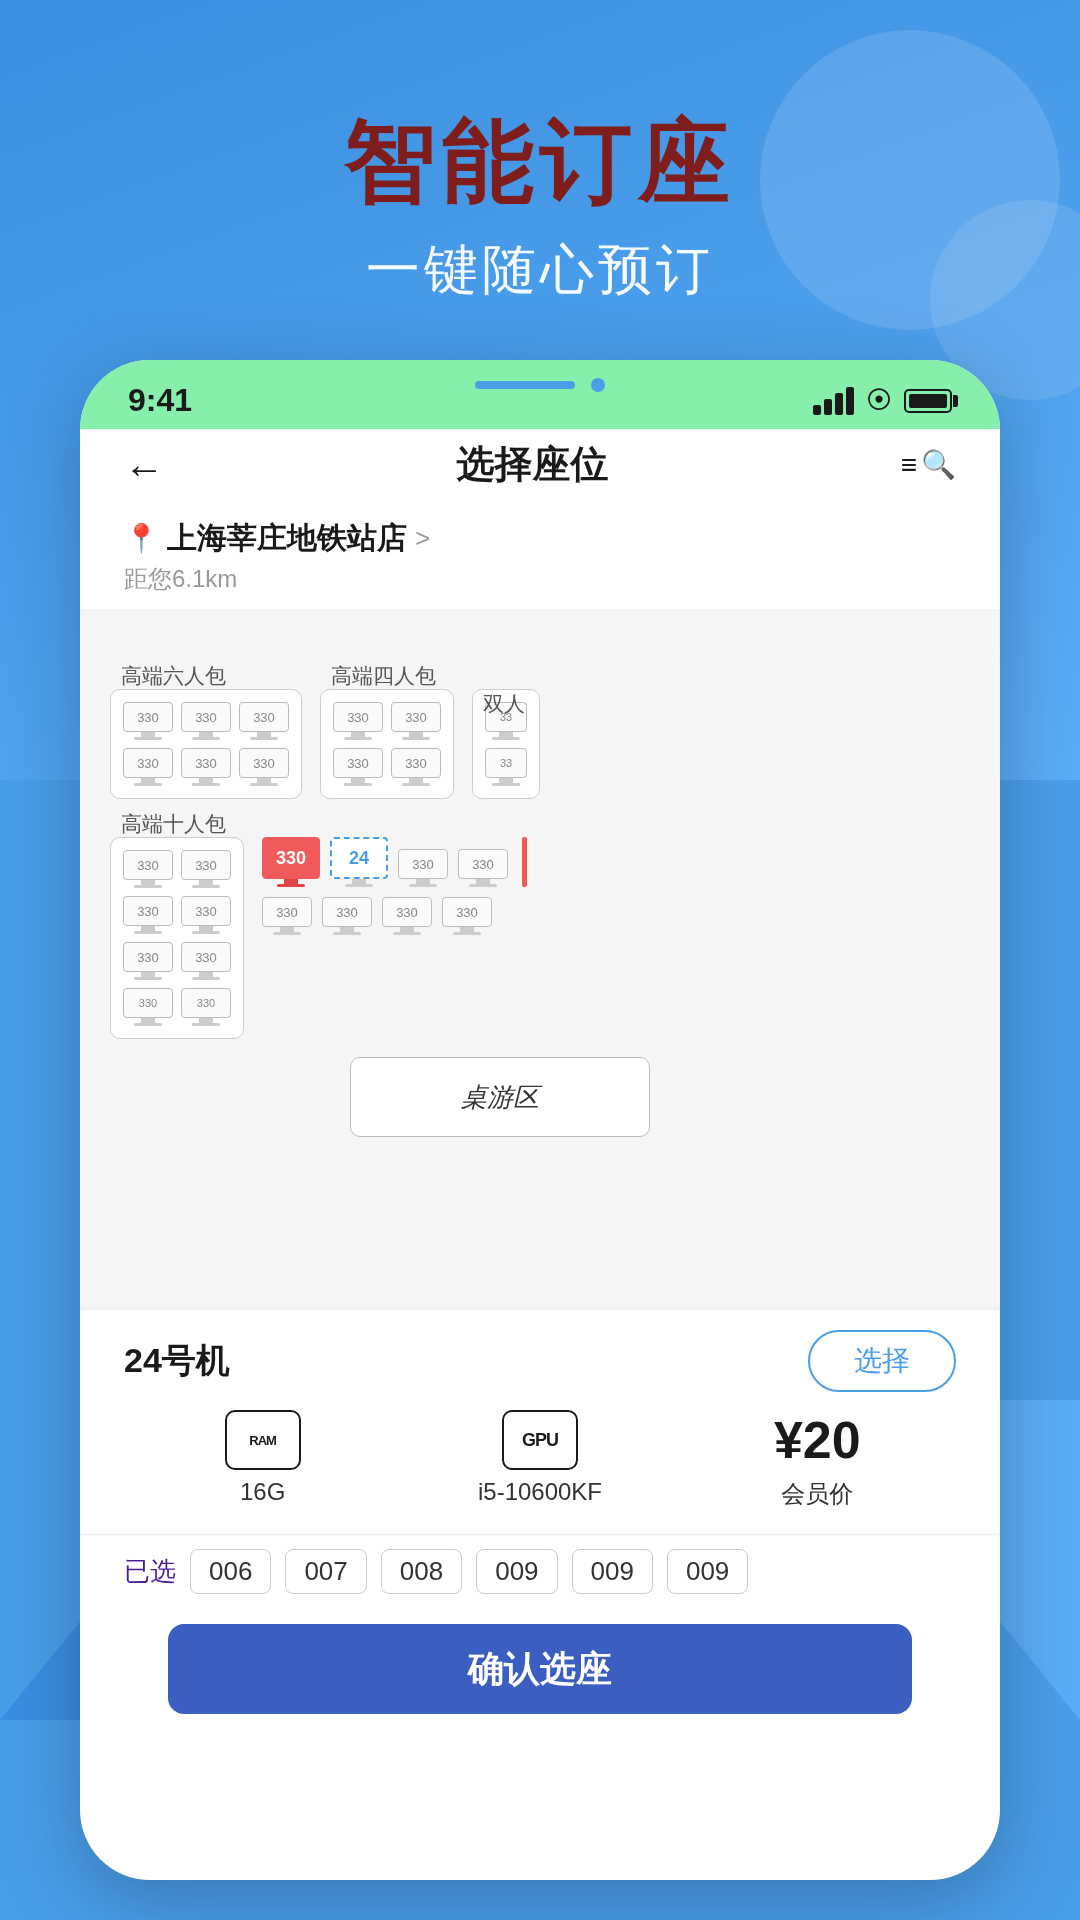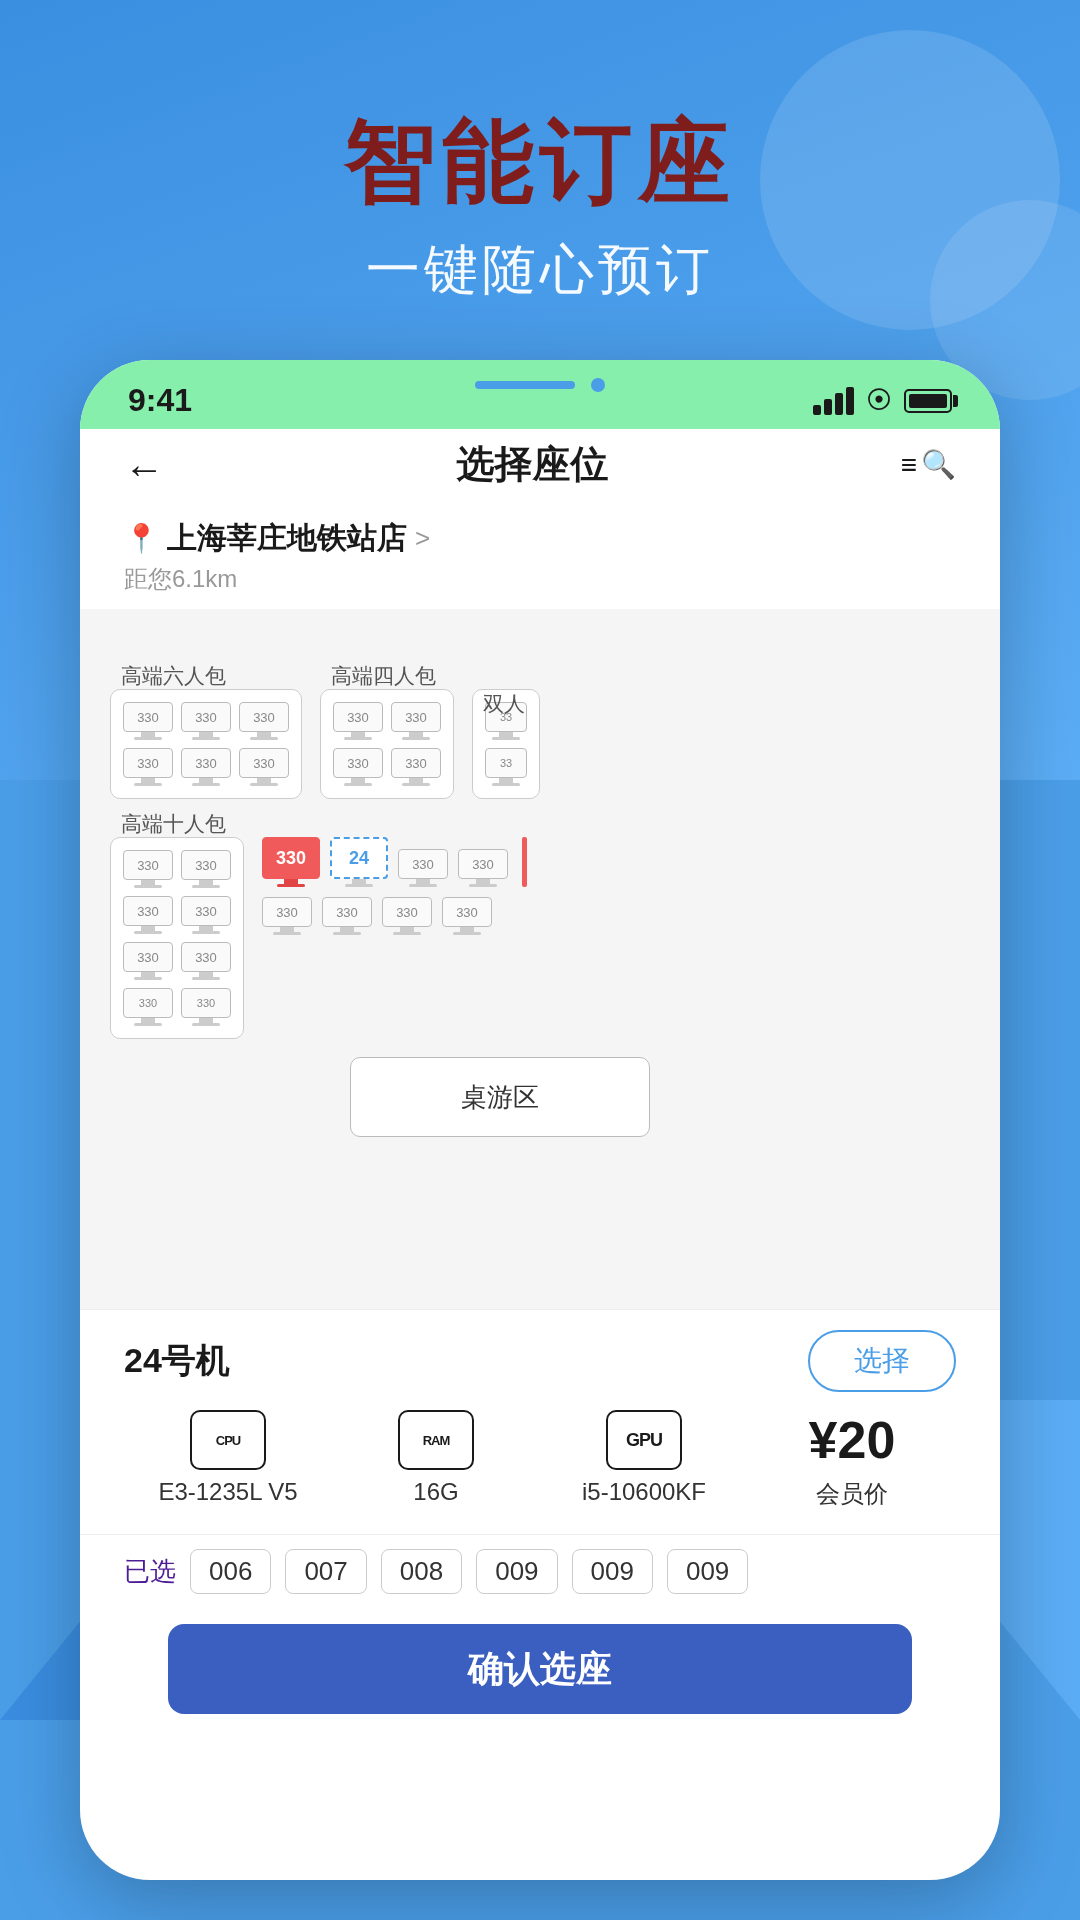--- a/index.html
+++ b/index.html
@@ -331,20 +331,21 @@
     .green-seat .s-top { background: #fff; border: 2px dashed #4A9EE8; color: #4A9EE8; font-size: 16px; font-weight: 700; }
 
     .boardgame-box {
       border: 1.5px solid #bbb;
       border-radius: 10px;
       display: flex; align-items: center; justify-content: center;
       font-size: 26px; color: #333;
       padding: 20px 30px;
       background: #fff;
       margin-top: 10px;
+      font-style: italic;
     }
   </style>
 </head>
 <body>
 
 <div class="bg-top">
   <div class="bg-circle1"></div>
   <div class="bg-circle2"></div>
 </div>
 
@@ -600,26 +601,20 @@
     </div>
 
     <div class="info-panel">
       <div class="machine-row">
         <span class="machine-name">24号机</span>
         <button class="choose-btn">选择</button>
       </div>
 
       <div class="specs-row">
 
-        <div class="spec-item">
-          <div class="spec-icon-box">
-            <span style="font-size:13px;font-weight:700;letter-spacing:-1px;">CPU</span>
-          </div>
-          <span class="spec-label">E3-1235L V5</span>
-        </div>
 
         <div class="spec-item">
           <div class="spec-icon-box">
             <span style="font-size:13px;font-weight:700;letter-spacing:-1px;">RAM</span>
           </div>
           <span class="spec-label">16G</span>
         </div>
 
         <div class="spec-item">
           <div class="spec-icon-box">

